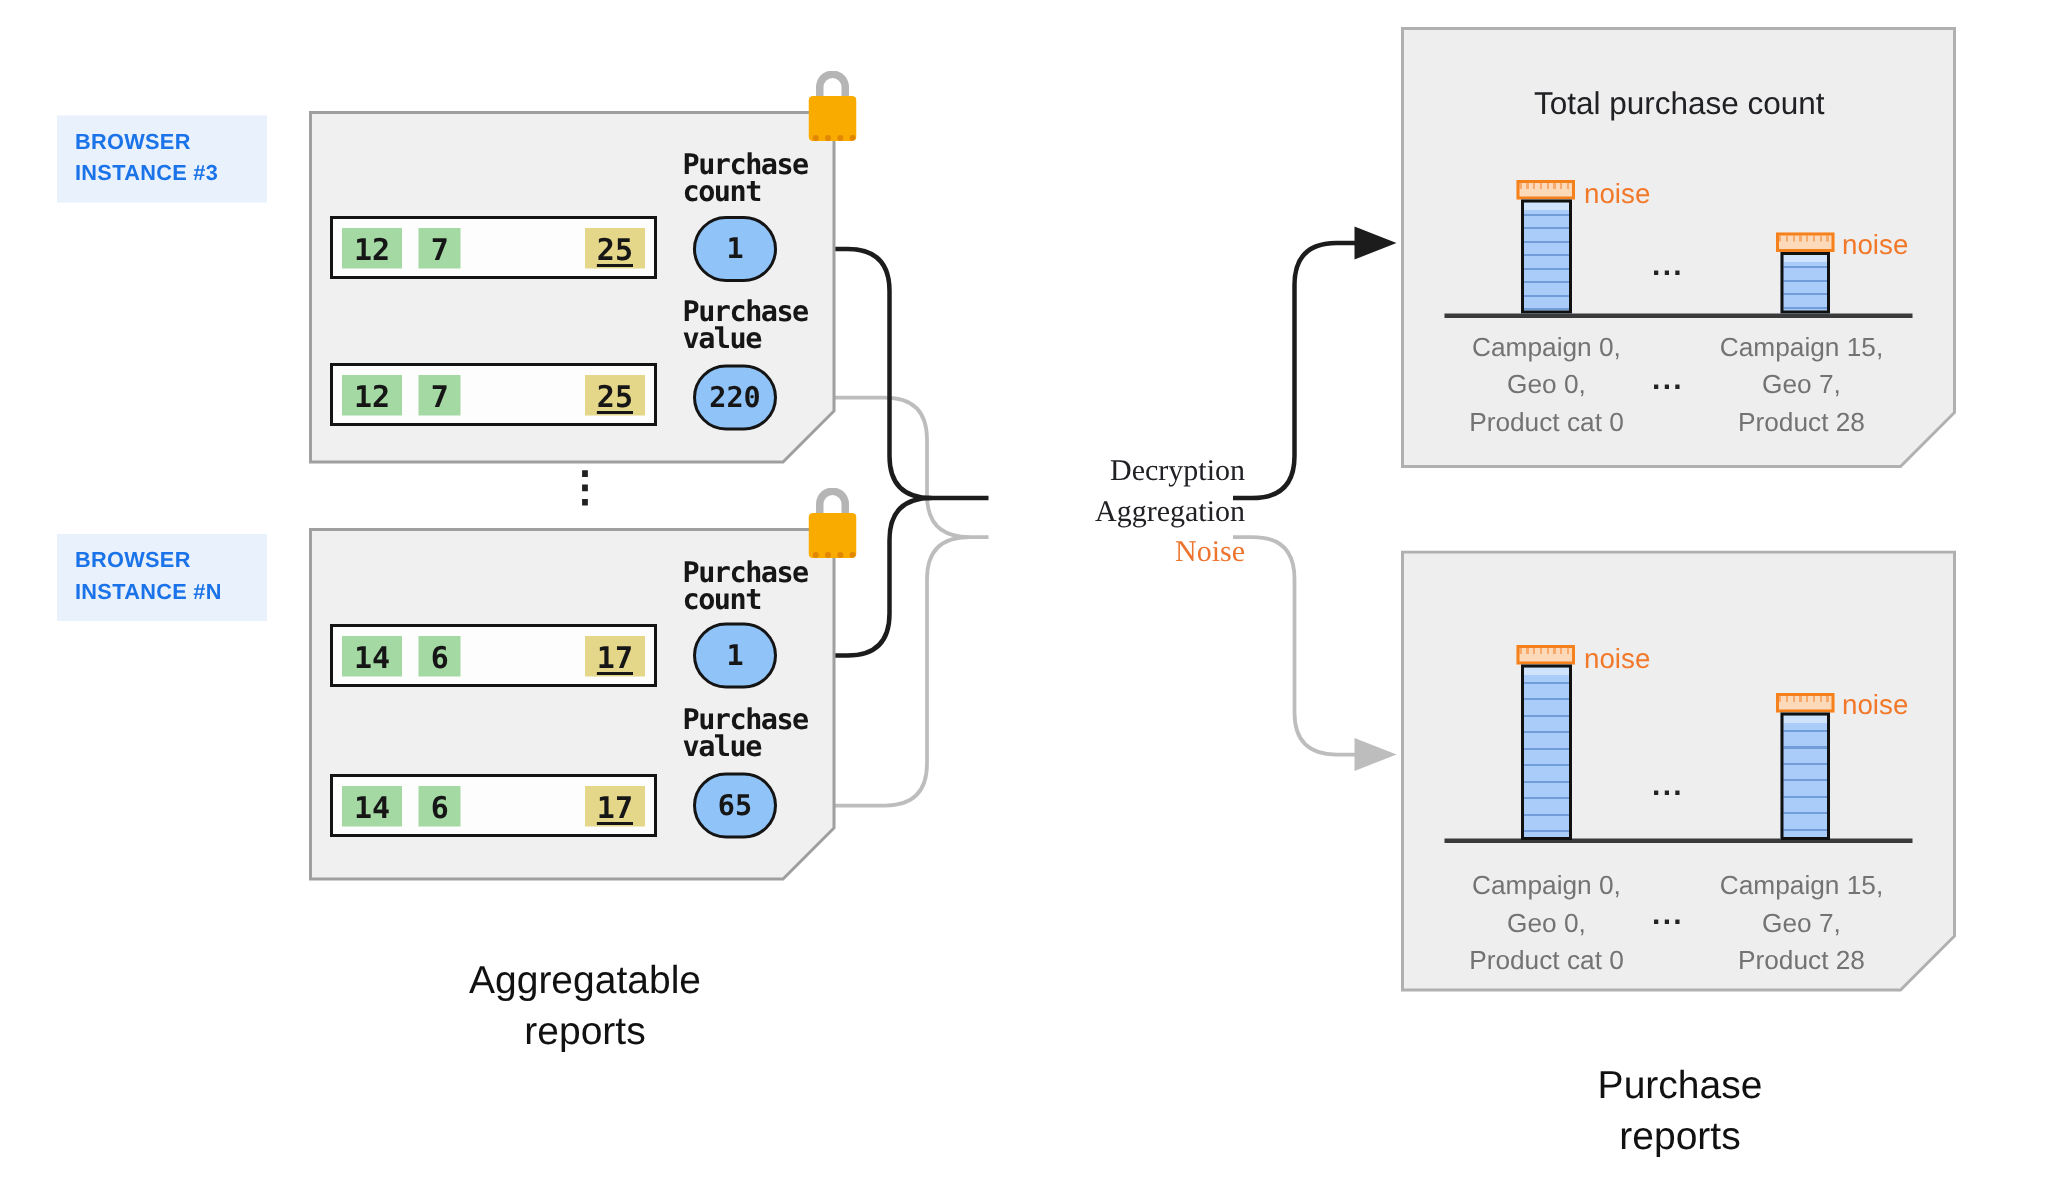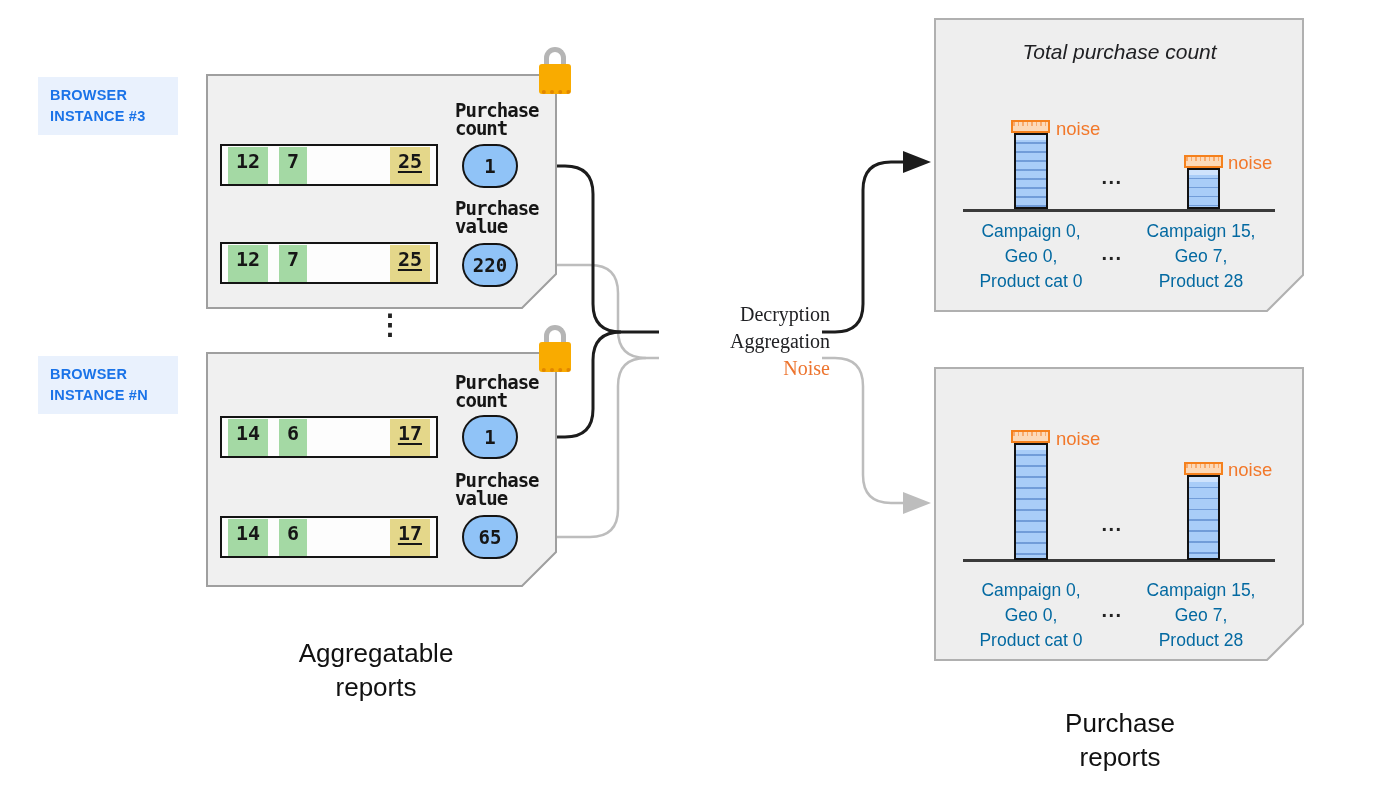--- a/index.html
+++ b/index.html
@@ -19,21 +19,21 @@
   
   .report-card{width:352px;height:236px;}
   .card-shape{position:absolute;left:0;top:0;}
   .doc-fill-left{fill:#f0f0f0;stroke:#9f9f9f;stroke-width:2;}
   .doc-fill-right{fill:#eeeeee;stroke:#b0b0b0;stroke-width:2;}
 
   
   .krow{position:absolute;width:218px;height:42px;background:#fdfdfd;border:2.5px solid #141414;
         box-sizing:border-box;display:flex;align-items:center;padding:0 6px;}
   .mono{font-family:"DejaVu Sans Mono", monospace;font-weight:700;color:#161616;}
-  .chip{display:inline-block;font-size:20px;padding:2px 8px 11px 8px;}
+  .chip{display:inline-block;font-size:20px;padding:2px 8px 1px 8px;}
   .chip-green{background:#a4d9a4;margin-right:11px;}
   .chip-yellow{background:#e4d78a;margin-left:auto;text-decoration:underline;text-underline-offset:3px;}
 
   
   .metric-label{font-size:19px;line-height:18px;letter-spacing:-1px;}
   .metric-label span{display:block;}
   .vcircle{width:56px;height:44px;background:#90c3f7;border:2.5px solid #141414;border-radius:22px;
            box-sizing:border-box;display:flex;align-items:center;justify-content:center;font-size:19px;}
 
   
@@ -57,21 +57,21 @@
   .stripes-9{background-image:linear-gradient(#cfe3fc 0 5px, rgba(0,0,0,0) 5px),
              repeating-linear-gradient(to bottom, rgba(0,0,0,0) 0 7.5px, rgba(23,78,166,.38) 7.5px 9px);}
   .stripes-11{background-image:linear-gradient(#cfe3fc 0 5px, rgba(0,0,0,0) 5px),
              repeating-linear-gradient(to bottom, rgba(0,0,0,0) 0 9.5px, rgba(23,78,166,.38) 9.5px 11px);}
   .noise-cap{position:absolute;box-sizing:border-box;border:2.5px solid #f5811d;background-color:#fcd9b8;
              background-image:repeating-linear-gradient(90deg, rgba(244,123,34,.5) 0 1.5px, rgba(0,0,0,0) 1.5px 4.5px);
              background-size:100% 4px;background-repeat:no-repeat;background-position:top;}
   .noise-txt{position:absolute;color:#f2782a;font-size:18.5px;}
   .hdots{position:absolute;width:44px;text-align:center;font-size:20px;font-weight:bold;
          letter-spacing:1.5px;color:#222;}
-  .xlabel{position:absolute;width:152px;text-align:center;font-size:17.5px;line-height:25px;color:#0369a1;}
+  .xlabel{position:absolute;width:152px;text-align:center;font-size:17.5px;line-height:25px;color:#737373;}
   .xlabel span{display:block;}
 
   .caption{position:absolute;width:260px;text-align:center;font-size:26px;line-height:34px;color:#111;}
   .caption span{display:block;}
 </style>
 </head>
 <body>
 
 <div class="canvas">
 
@@ -168,21 +168,21 @@
   <div class="abs process" style="left:650px;top:301px;">
     <span>Decryption</span><br>
     <span>Aggregation</span><br>
     <span class="noise">Noise</span>
   </div>
 
   <div class="abs sum-card" style="left:934px;top:18px;">
     <svg class="card-shape" width="371" height="295" viewBox="0 0 371 295">
       <polygon class="doc-fill-right" points="1,1 369,1 369,257 333,293 1,293"></polygon>
     </svg>
-    <div class="sum-title" style="top:22px;font-style:italic;">Total purchase count</div>
+    <div class="sum-title" style="top:40px;">Total purchase count</div>
     <div class="axis" style="left:29px;top:191px;width:312px;"></div>
     <div class="noise-cap" style="left:77px;top:102px;width:39px;height:13px;"></div>
     <div class="sumbar stripes-9" style="left:80px;top:115px;width:34px;height:76px;"></div>
     <div class="noise-txt" style="left:122px;top:100px;">noise</div>
     <div class="hdots" style="left:156px;top:148px;">...</div>
     <div class="noise-cap" style="left:250px;top:137px;width:39px;height:13px;"></div>
     <div class="sumbar stripes-9" style="left:253px;top:150px;width:33px;height:41px;"></div>
     <div class="noise-txt" style="left:294px;top:134px;">noise</div>
     <div class="xlabel" style="left:21px;top:201px;">
       <span>Campaign 0,</span>
@@ -215,21 +215,21 @@
       <span>Product cat 0</span>
     </div>
     <div class="hdots" style="left:156px;top:232px;">...</div>
     <div class="xlabel" style="left:191px;top:211px;">
       <span>Campaign 15,</span>
       <span>Geo 7,</span>
       <span>Product 28</span>
     </div>
   </div>
 
-  <div class="caption" style="left:246px;top:636px;">
+  <div class="caption" style="left:260px;top:636px;">
     <span>Aggregatable</span>
     <span>reports</span>
   </div>
   <div class="caption" style="left:990px;top:706px;">
     <span>Purchase</span>
     <span>reports</span>
   </div>
 
 </div>
 

